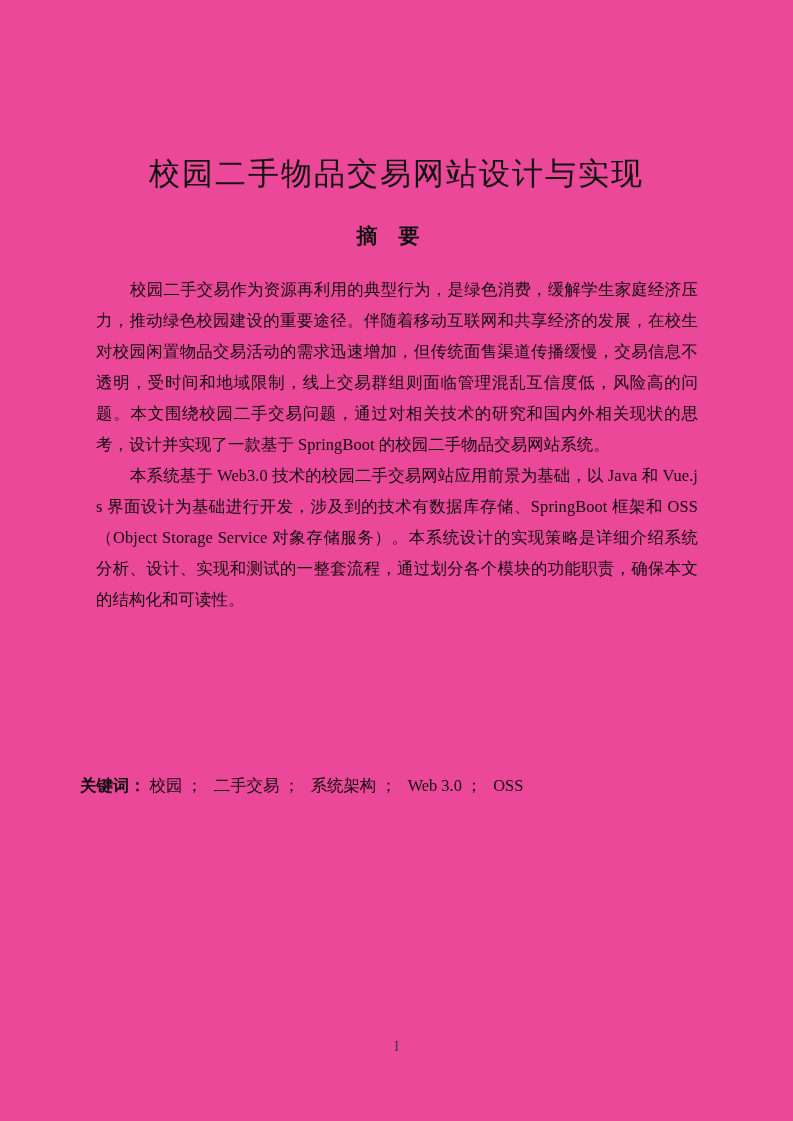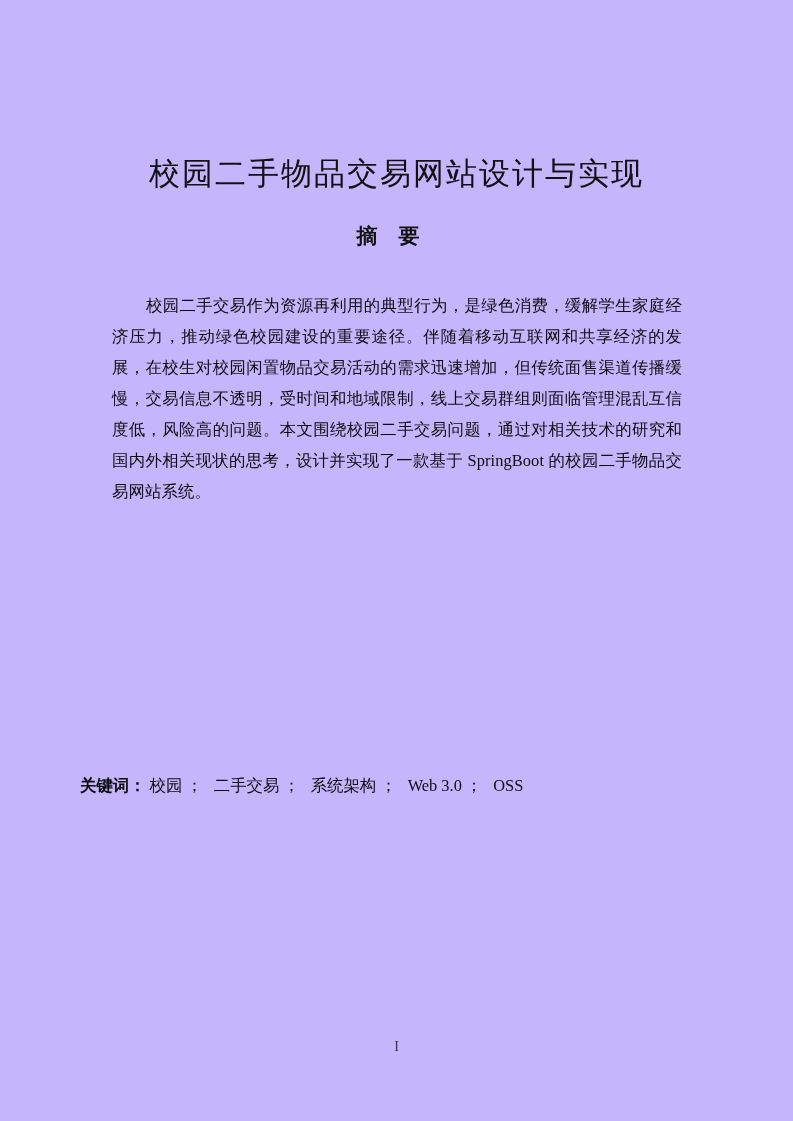--- a/index.html
+++ b/index.html
@@ -10,21 +10,21 @@
   body {
     font-family: "Liberation Serif", "DejaVu Serif", serif;
     color: #000000;
     -webkit-font-smoothing: antialiased;
   }
   .page {
     position: relative;
     width: 793px;
     height: 1121px;
     margin: 0 auto;
-    background: #c4b5fd;
+    background: #ec4899;
     overflow: hidden;
     box-sizing: border-box;
   }
 
   
   .doc-title {
     position: absolute;
     left: 0;
     right: 0;
     top: 132px;
@@ -58,21 +58,21 @@
   }
 
   
   .body-block {
     position: absolute;
     left: 96px;
     top: 274px;
     width: 602px;
   }
   .para {
-    margin: 16px;
+    margin: 0;
     font-family: "Liberation Serif", "DejaVu Serif", serif;
     font-size: 16.4px;
     line-height: 31px;
     text-align: justify;
     text-justify: inter-character;
     text-indent: 34px;
     color: #0d0d0d;
     word-break: break-all;
     letter-spacing: 0.1px;
   }
@@ -125,20 +125,21 @@
 <div class="page">
 
   <h1 class="doc-title">校园二手物品交易网站设计与实现</h1>
 
   <div class="abstract-heading">
     <span>摘</span><span class="gap"></span><span>要</span>
   </div>
 
   <div class="body-block">
     <p class="para">校园二手交易作为资源再利用的典型行为，是绿色消费，缓解学生家庭经济压力，推动绿色校园建设的重要途径。伴随着移动互联网和共享经济的发展，在校生对校园闲置物品交易活动的需求迅速增加，但传统面售渠道传播缓慢，交易信息不透明，受时间和地域限制，线上交易群组则面临管理混乱互信度低，风险高的问题。本文围绕校园二手交易问题，通过对相关技术的研究和国内外相关现状的思考，设计并实现了一款基于 SpringBoot 的校园二手物品交易网站系统。</p>
+    <p class="para">本系统基于 Web3.0 技术的校园二手交易网站应用前景为基础，以 Java 和 Vue.js 界面设计为基础进行开发，涉及到的技术有数据库存储、SpringBoot 框架和 OSS（Object Storage Service 对象存储服务）。本系统设计的实现策略是详细介绍系统分析、设计、实现和测试的一整套流程，通过划分各个模块的功能职责，确保本文的结构化和可读性。</p>
   </div>
 
   <div class="keywords-line">
     <span class="keywords-label">关键词：</span><span class="keywords-values"><span class="kw">校园</span><span class="kw-sep">；</span><span class="kw">二手交易</span><span class="kw-sep">；</span><span class="kw">系统架构</span><span class="kw-sep">；</span><span class="kw">Web 3.0</span><span class="kw-sep">；</span><span class="kw">OSS</span></span>
   </div>
 
   <div class="page-number">I</div>
 
 </div>
 

